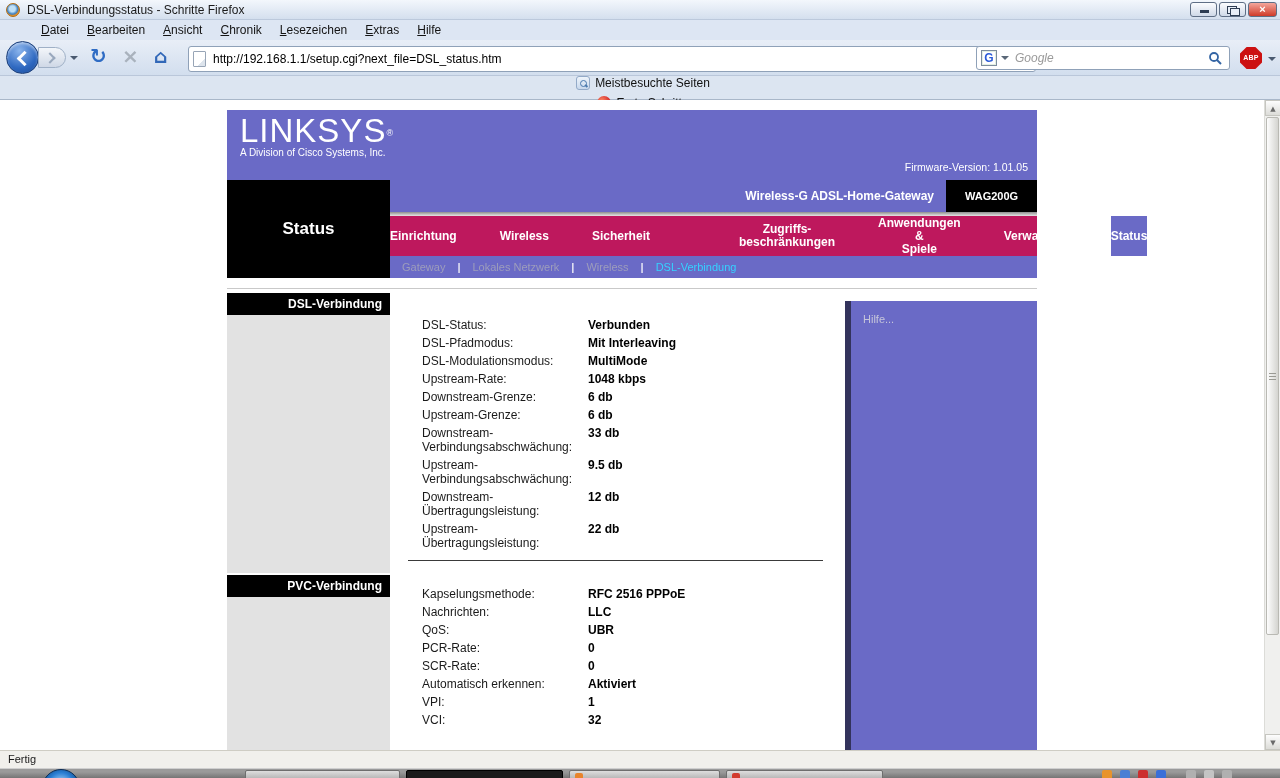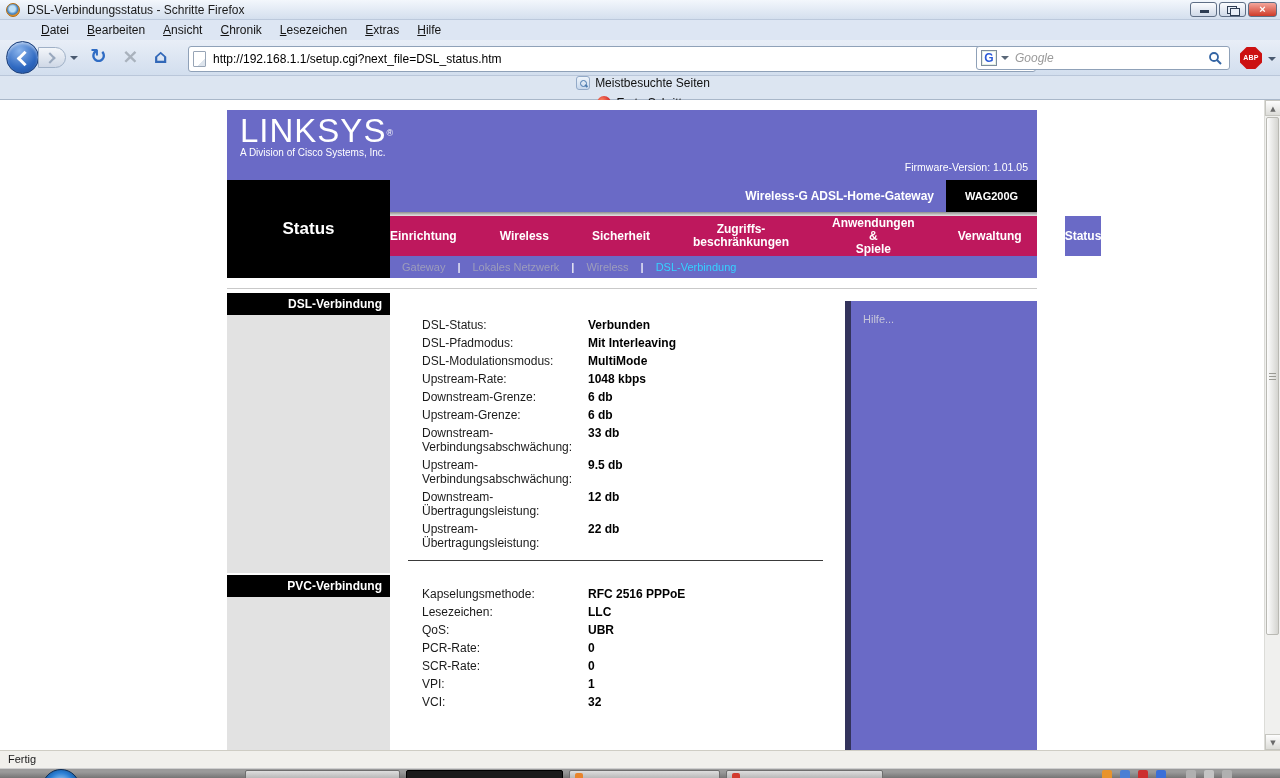--- a/index.html
+++ b/index.html
@@ -104,21 +104,21 @@
     text-align:right;line-height:32px;padding-right:12px;}
   .model{width:91px;background:#000;color:#fff;font-size:11px;font-weight:bold;
     text-align:center;line-height:32px;}
   .grayline{height:4px;background:linear-gradient(#8f8f8f,#e6e6e6);}
   .tabrow{height:40px;background:#be185d;display:flex;gap:43px;}
   .tab{display:flex;align-items:center;justify-content:center;text-align:center;
     color:#fff;font-size:12px;font-weight:bold;line-height:13px;white-space:pre-line;}
   .tabrow .tab:nth-child(1){width:85px;}
   .tabrow .tab:nth-child(2){width:82px;}
   .tabrow .tab:nth-child(3){width:84px;}
-  .tabrow .tab:nth-child(4){width:106px;}
+  .tabrow .tab:nth-child(4){width:106px;margin-left:46px;}
   .tabrow .tab:nth-child(5){width:112px;}
   .tabrow .tab:nth-child(6){width:95px;}
   .tabrow .tab:nth-child(7){flex:1;}
   .tab.active{background:var(--purple);}
   .subnav{height:22px;background:var(--purple);display:flex;align-items:center;padding-left:12px;}
   .sn{font-size:11px;font-weight:normal;color:#9d9dbc;}
   .sn.active{color:var(--cyan);}
   .snsep{color:#e9e9f5;font-size:11px;font-weight:bold;margin:0 12px;}
 
   .lk-gap{height:11px;background:#fff;border-bottom:1px solid #c9c9c9;}
@@ -328,34 +328,38 @@
                 <span class="val">22 db</span>
               </div>
             </div>
           <hr class="rule">
           <div id="pvc-rows" class="pvcblock">
               <div class="row">
                 <span class="lbl">Kapselungsmethode:</span>
                 <span class="val">RFC 2516 PPPoE</span>
               </div>
               <div class="row">
-                <span class="lbl">Lesezeichen:</span>
+                <span class="lbl">Nachrichten:</span>
                 <span class="val">LLC</span>
               </div>
               <div class="row">
                 <span class="lbl">QoS:</span>
                 <span class="val">UBR</span>
               </div>
               <div class="row">
                 <span class="lbl">PCR-Rate:</span>
                 <span class="val">0</span>
               </div>
               <div class="row">
                 <span class="lbl">SCR-Rate:</span>
                 <span class="val">0</span>
+              </div>
+              <div class="row">
+                <span class="lbl">Automatisch erkennen:</span>
+                <span class="val">Aktiviert</span>
               </div>
               <div class="row">
                 <span class="lbl">VPI:</span>
                 <span class="val">1</span>
               </div>
               <div class="row">
                 <span class="lbl">VCI:</span>
                 <span class="val">32</span>
               </div>
               <div class="row"></div>

